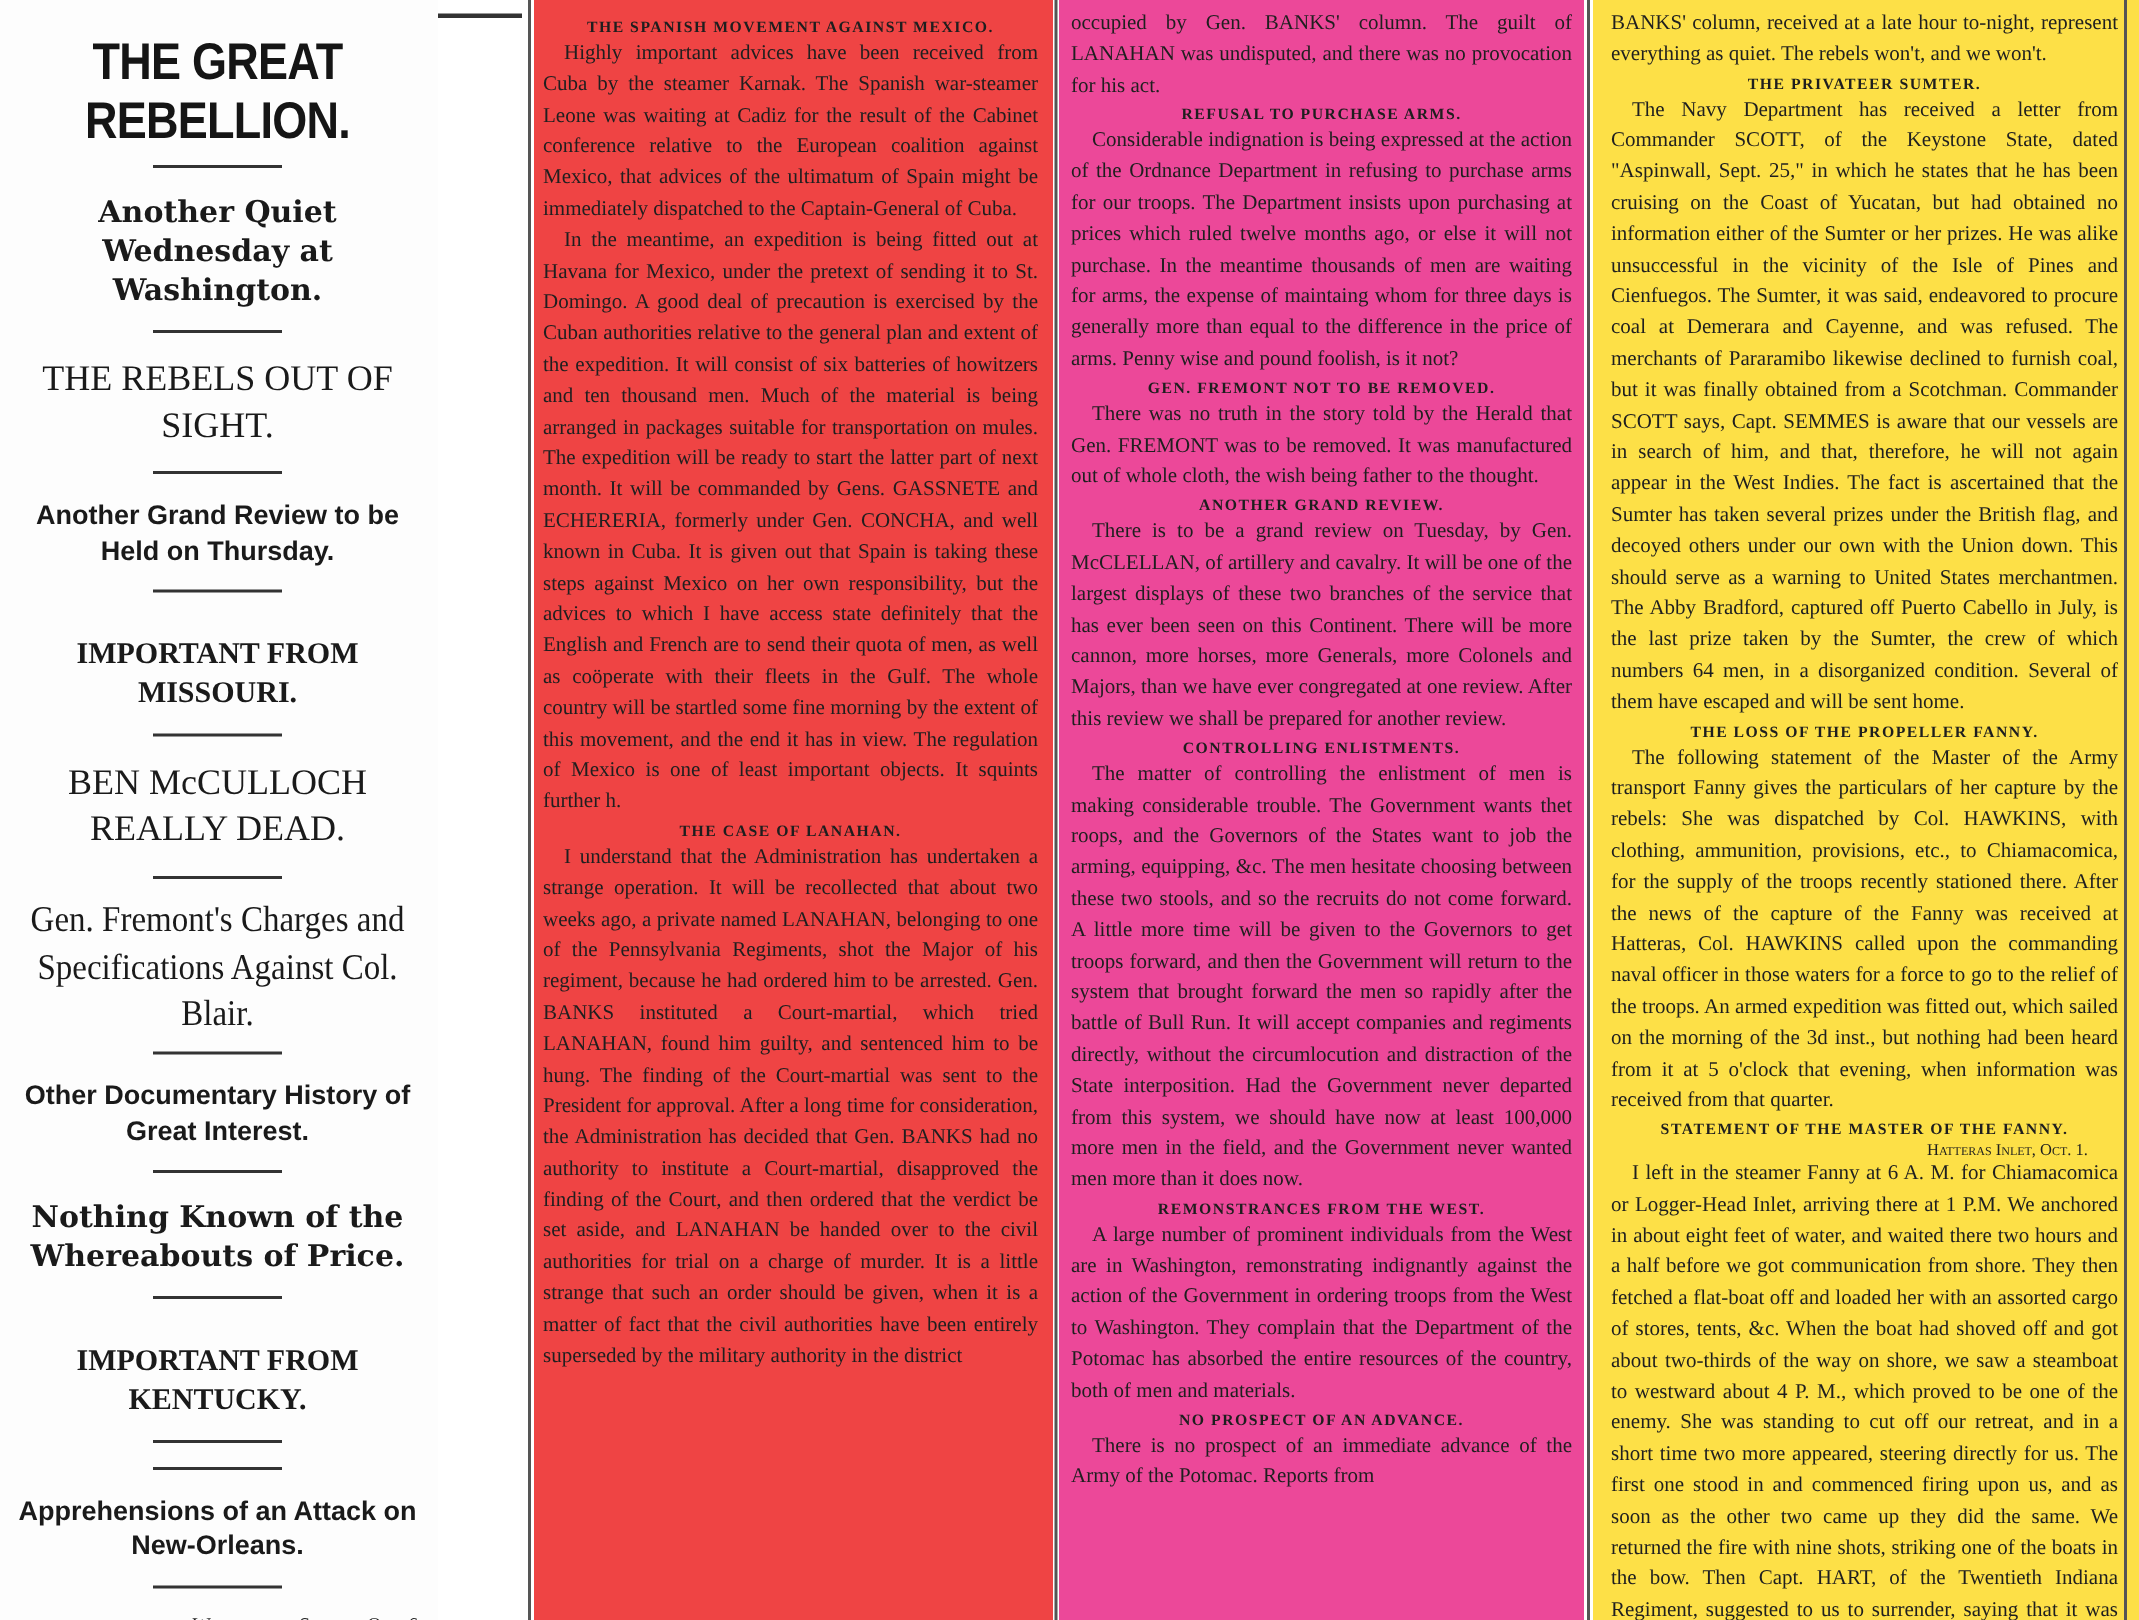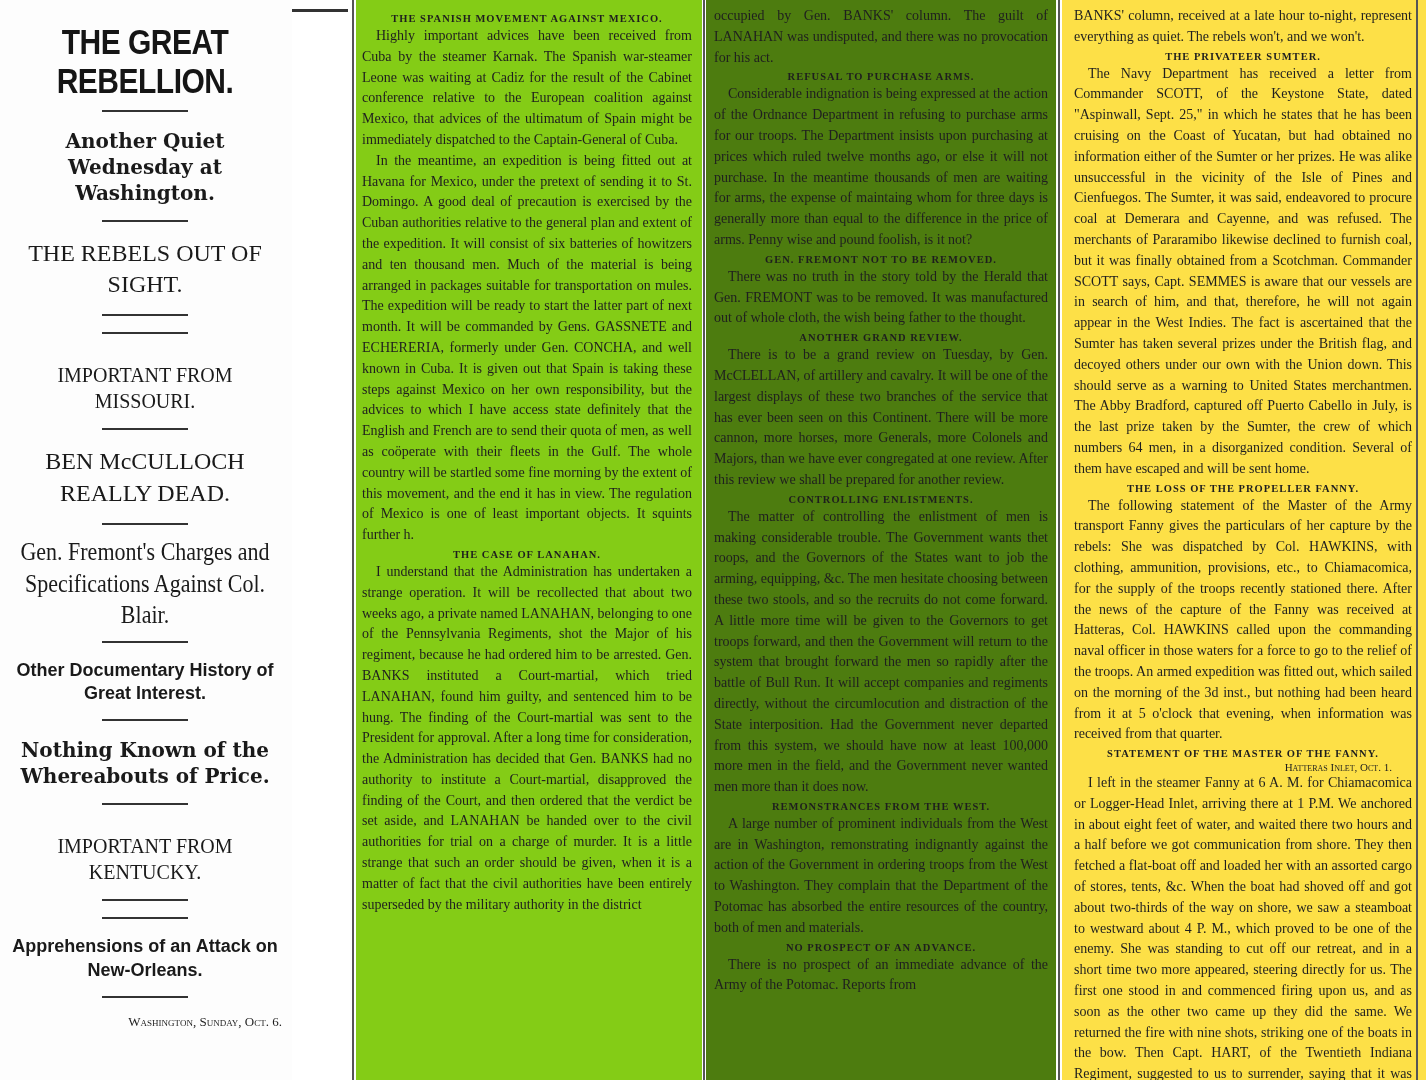--- a/index.html
+++ b/index.html
@@ -4,34 +4,34 @@
 <style>
   html, body { margin: 0; padding: 0; }
   body {
     width: 1426px; height: 1080px; overflow: hidden;
     background: #ffffff; position: relative;
     font-family: "DejaVu Serif", "Liberation Serif", serif;
     color: #1e1e1e;
   }
   .col { position: absolute; top: 0; height: 1080px; box-sizing: border-box; overflow: hidden; }
   #col1 { left: 0; width: 292px; padding: 14px 10px 0 8px; background: #fdfdfd; }
-  #col2 { left: 356px; width: 346px; padding: 10px 10px 0 6px; background: #84cc16; }
-  #col3 { left: 706px; width: 350px; padding: 6px 8px 0 8px; background: #4d7c0f; }
+  #col2 { left: 356px; width: 346px; padding: 10px 10px 0 6px; background: #ef4444; }
+  #col3 { left: 706px; width: 350px; padding: 6px 8px 0 8px; background: #ec4899; }
   #col4 { left: 1062px; width: 364px; padding: 6px 14px 0 12px; background: #fde047; }
   .vrule { position: absolute; top: 0; width: 2px; height: 1080px; background: #555; }
   .top-rule { position: absolute; left: 8px; top: 9px; width: 340px; height: 3px; background: #333; }
 
   
   .mast { font-family: "Liberation Sans", sans-serif; font-weight: bold; font-size: 30px; letter-spacing: -0.5px;
           text-align: center; transform: scaleY(1.15); margin: 14px 0 14px; color: #151515; }
   .hl { text-align: center; color: #1a1a1a; line-height: 1.3; }
   .hl.blk { font-family: "DejaVu Serif", serif; font-weight: bold; font-size: 20px; }
   .hl.cond { font-family: "Liberation Serif", serif; font-size: 22px; transform: scaleY(1.1); }
   .hl.condb { font-family: "Liberation Sans", sans-serif; font-weight: bold; font-size: 18px; }
-  .hl.caps { font-family: "Liberation Serif", serif; font-weight: normal; font-size: 20px; margin-top: 28px; }
+  .hl.caps { font-family: "Liberation Serif", serif; font-weight: bold; font-size: 20px; margin-top: 28px; }
   .hl.capsl { font-family: "Liberation Serif", serif; font-size: 24px; }
   .dash { width: 86px; height: 2px; background: #333; margin: 14px auto 16px; }
   .dispatch { font-family: "Liberation Serif", serif; font-size: 17px; font-weight: bold; margin-top: 16px; letter-spacing: 0.3px; }
   .dateline { font-family: "Liberation Serif", serif; font-size: 13px; text-align: right; margin-top: 4px; font-variant: small-caps; }
 
   
   .sub { font-family: "Liberation Serif", serif; font-weight: bold; font-size: 10.5px; letter-spacing: 1px; text-align: center; margin: 3px 0 2px; text-transform: uppercase; }
   p { font-family: "Liberation Serif", serif; font-size: 14px; line-height: 20.8px; margin: 0; text-align: justify; text-indent: 14px; color: #1f1f1f; }
   p.noind { text-indent: 0; }
   .dl { font-family: "Liberation Serif", serif; font-size: 11px; text-align: right; font-variant: small-caps; margin: 0 20px 0 0; }
@@ -41,20 +41,21 @@
 
 <div class="top-rule"></div>
 
 <div class="col" id="col1">
   <div class="mast">THE GREAT REBELLION.</div>
   <div class="dash"></div>
   <div class="hl blk">Another Quiet Wednesday at Washington.</div>
   <div class="dash"></div>
   <div class="hl capsl">THE REBELS OUT OF SIGHT.</div>
   <div class="dash"></div>
+  <div class="hl condb">Another Grand Review to be Held on Thursday.</div>
   <div class="dash"></div>
   <div class="hl caps">IMPORTANT FROM MISSOURI.</div>
   <div class="dash"></div>
   <div class="hl capsl">BEN McCULLOCH REALLY DEAD.</div>
   <div class="dash"></div>
   <div class="hl cond">Gen. Fremont's Charges and Specifications Against Col. Blair.</div>
   <div class="dash"></div>
   <div class="hl condb">Other Documentary History of Great Interest.</div>
   <div class="dash"></div>
   <div class="hl blk">Nothing Known of the Whereabouts of Price.</div>

